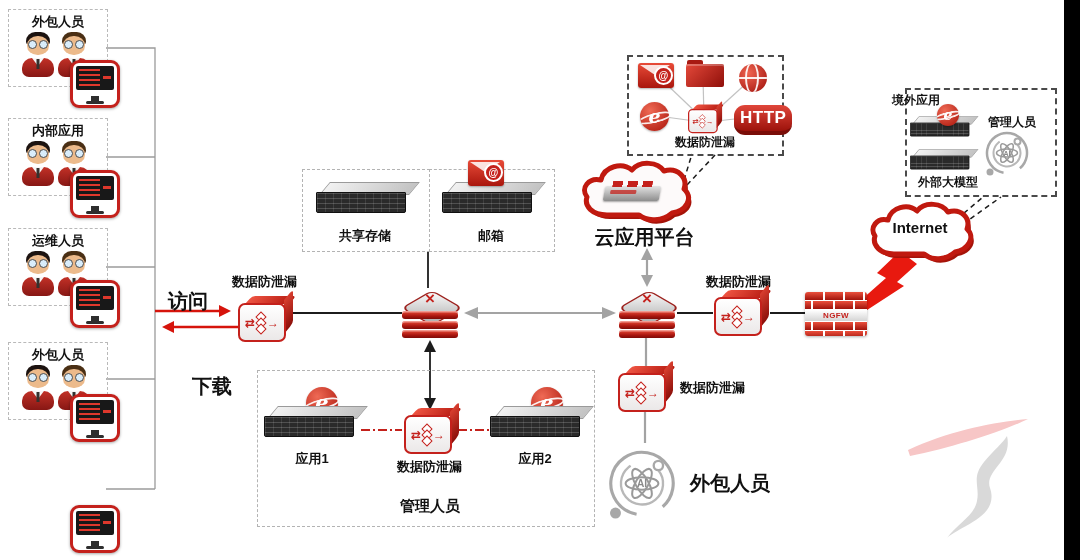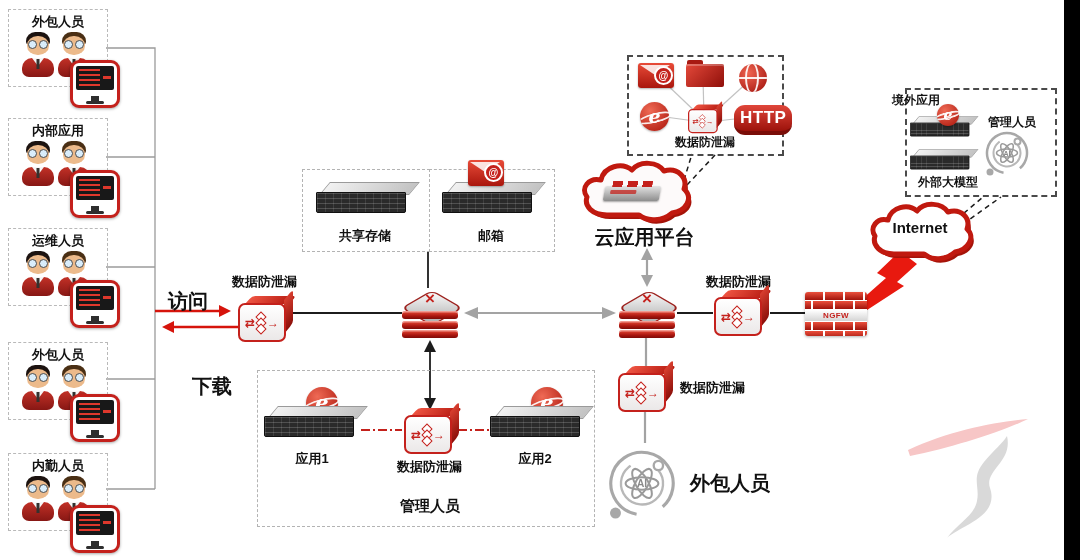--- a/index.html
+++ b/index.html
@@ -297,47 +297,20 @@
           <div class="p-tie"></div>
         </div>
       </div>
   </div>
   <div class="agent" style="left:70px;top:394px;">
       <div class="scr"></div>
       <div class="stand"></div>
       <div class="base"></div>
     </div>
 
-  <div class="pgroup" style="left:8px;top:453px;">
-    <div class="glabel">内勤人员</div>
-    <div class="person" style="left:12px;top:22px;">
-        <div class="p-hair"></div>
-        <div class="p-face"></div>
-        <div class="p-glasses">
-          <i></i>
-          <i></i>
-        </div>
-        <div class="p-body">
-          <div class="p-collar"></div>
-          <div class="p-tie"></div>
-        </div>
-      </div>
-    <div class="person alt" style="left:48px;top:22px;">
-        <div class="p-hair"></div>
-        <div class="p-face"></div>
-        <div class="p-glasses">
-          <i></i>
-          <i></i>
-        </div>
-        <div class="p-body">
-          <div class="p-collar"></div>
-          <div class="p-tie"></div>
-        </div>
-      </div>
-  </div>
   <div class="agent" style="left:70px;top:505px;">
       <div class="scr"></div>
       <div class="stand"></div>
       <div class="base"></div>
     </div>
 
   <div class="lbl mid" style="left:168px;top:288px;">访问</div>
   <div class="lbl mid" style="left:192px;top:333px;margin-top:40px;">下载</div>
 
   <div class="lbl" style="left:232px;top:273px;">数据防泄漏</div>

